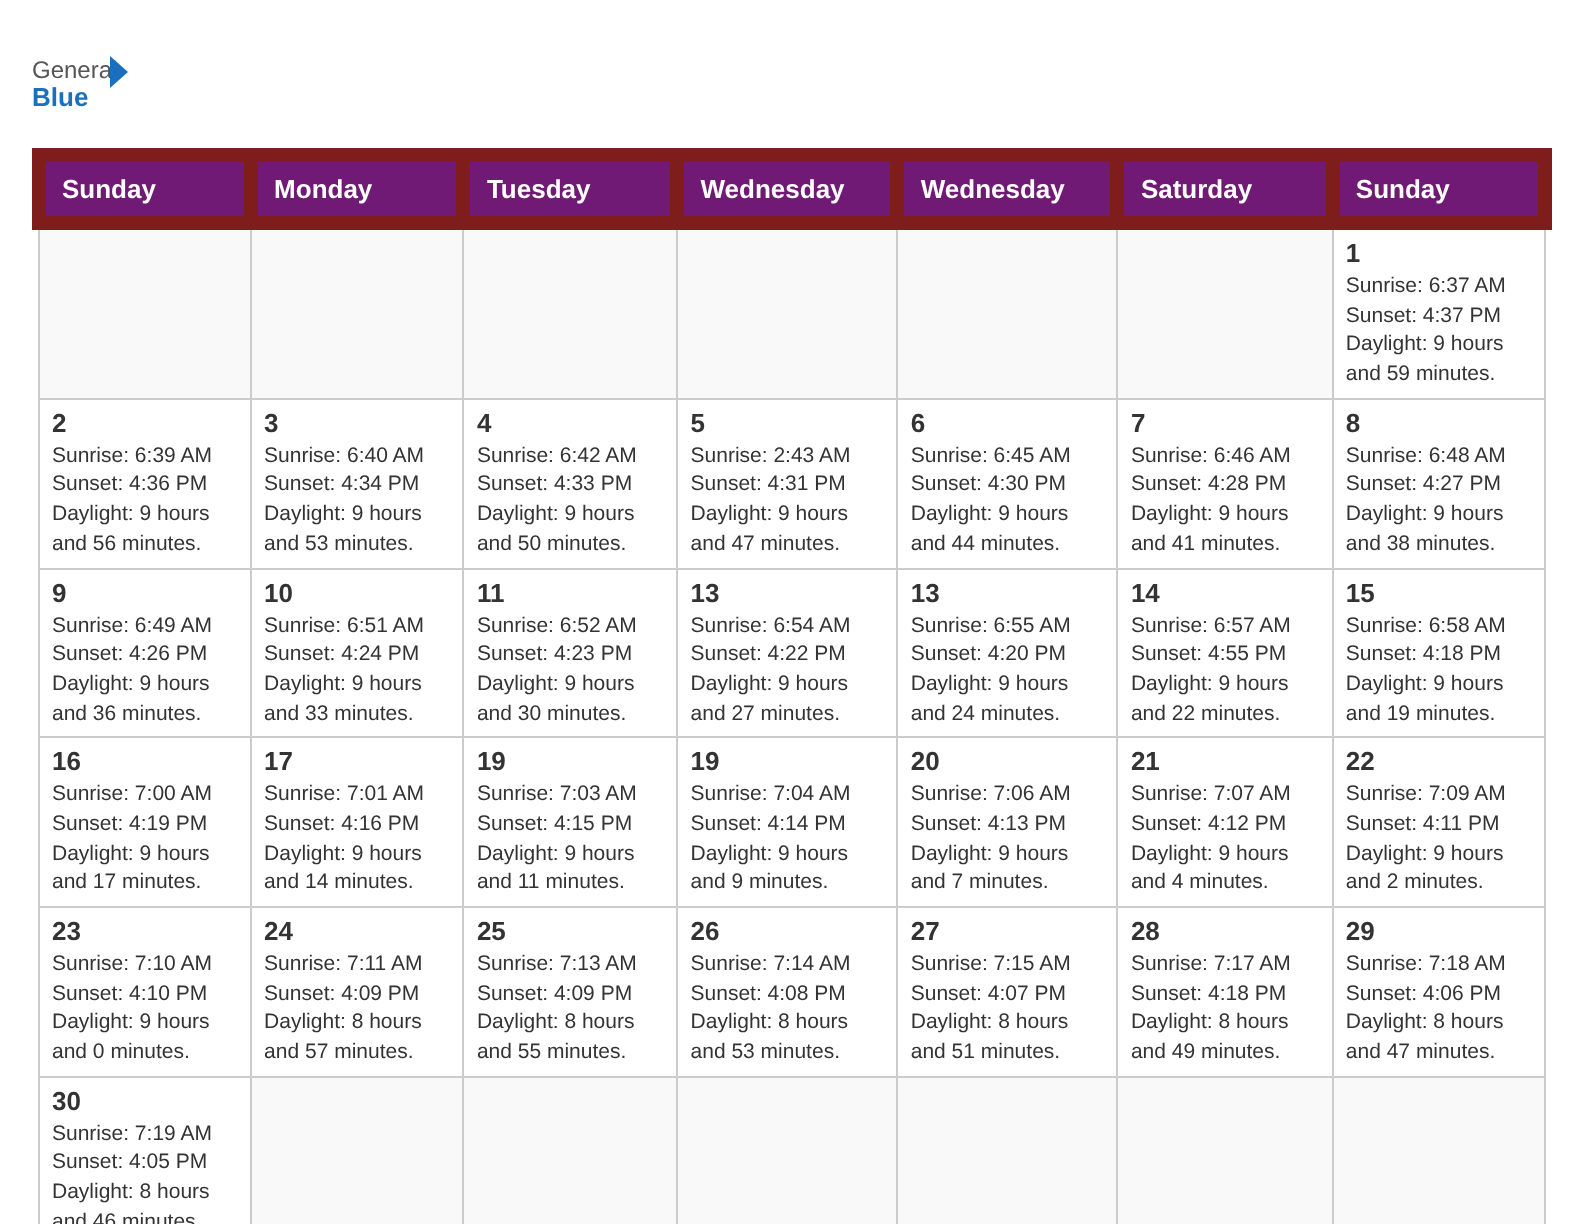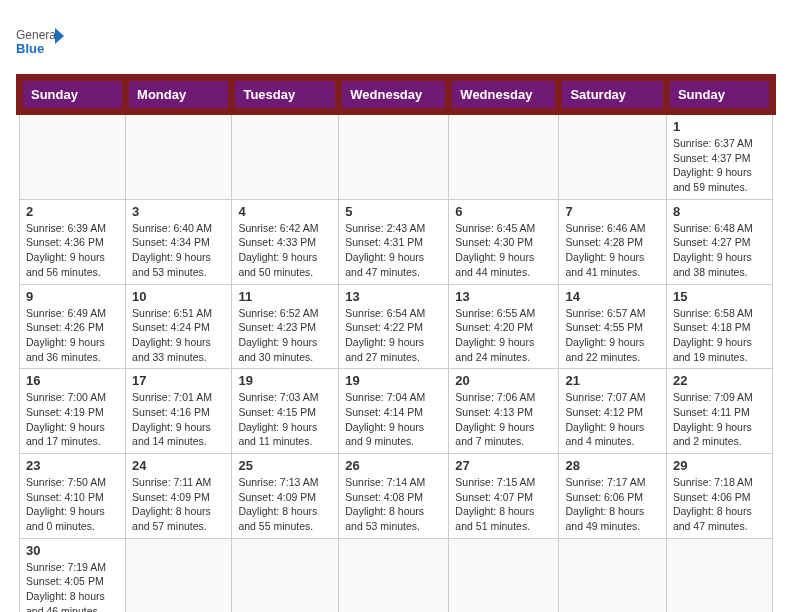--- a/index.html
+++ b/index.html
@@ -248,21 +248,21 @@
         <td>
           <span class="day-number">22</span>
           <div class="day-info">Sunrise: 7:09 AM
 Sunset: 4:11 PM
 Daylight: 9 hours and 2 minutes.</div>
         </td>
       </tr>
       <tr>
         <td>
           <span class="day-number">23</span>
-          <div class="day-info">Sunrise: 7:50 AM
+          <div class="day-info">Sunrise: 7:10 AM
 Sunset: 4:10 PM
 Daylight: 9 hours and 0 minutes.</div>
         </td>
         <td>
           <span class="day-number">24</span>
           <div class="day-info">Sunrise: 7:11 AM
 Sunset: 4:09 PM
 Daylight: 8 hours and 57 minutes.</div>
         </td>
         <td>
@@ -279,21 +279,21 @@
         </td>
         <td>
           <span class="day-number">27</span>
           <div class="day-info">Sunrise: 7:15 AM
 Sunset: 4:07 PM
 Daylight: 8 hours and 51 minutes.</div>
         </td>
         <td>
           <span class="day-number">28</span>
           <div class="day-info">Sunrise: 7:17 AM
-Sunset: 6:06 PM
+Sunset: 4:18 PM
 Daylight: 8 hours and 49 minutes.</div>
         </td>
         <td>
           <span class="day-number">29</span>
           <div class="day-info">Sunrise: 7:18 AM
 Sunset: 4:06 PM
 Daylight: 8 hours and 47 minutes.</div>
         </td>
       </tr>
       <tr class="last-row">

